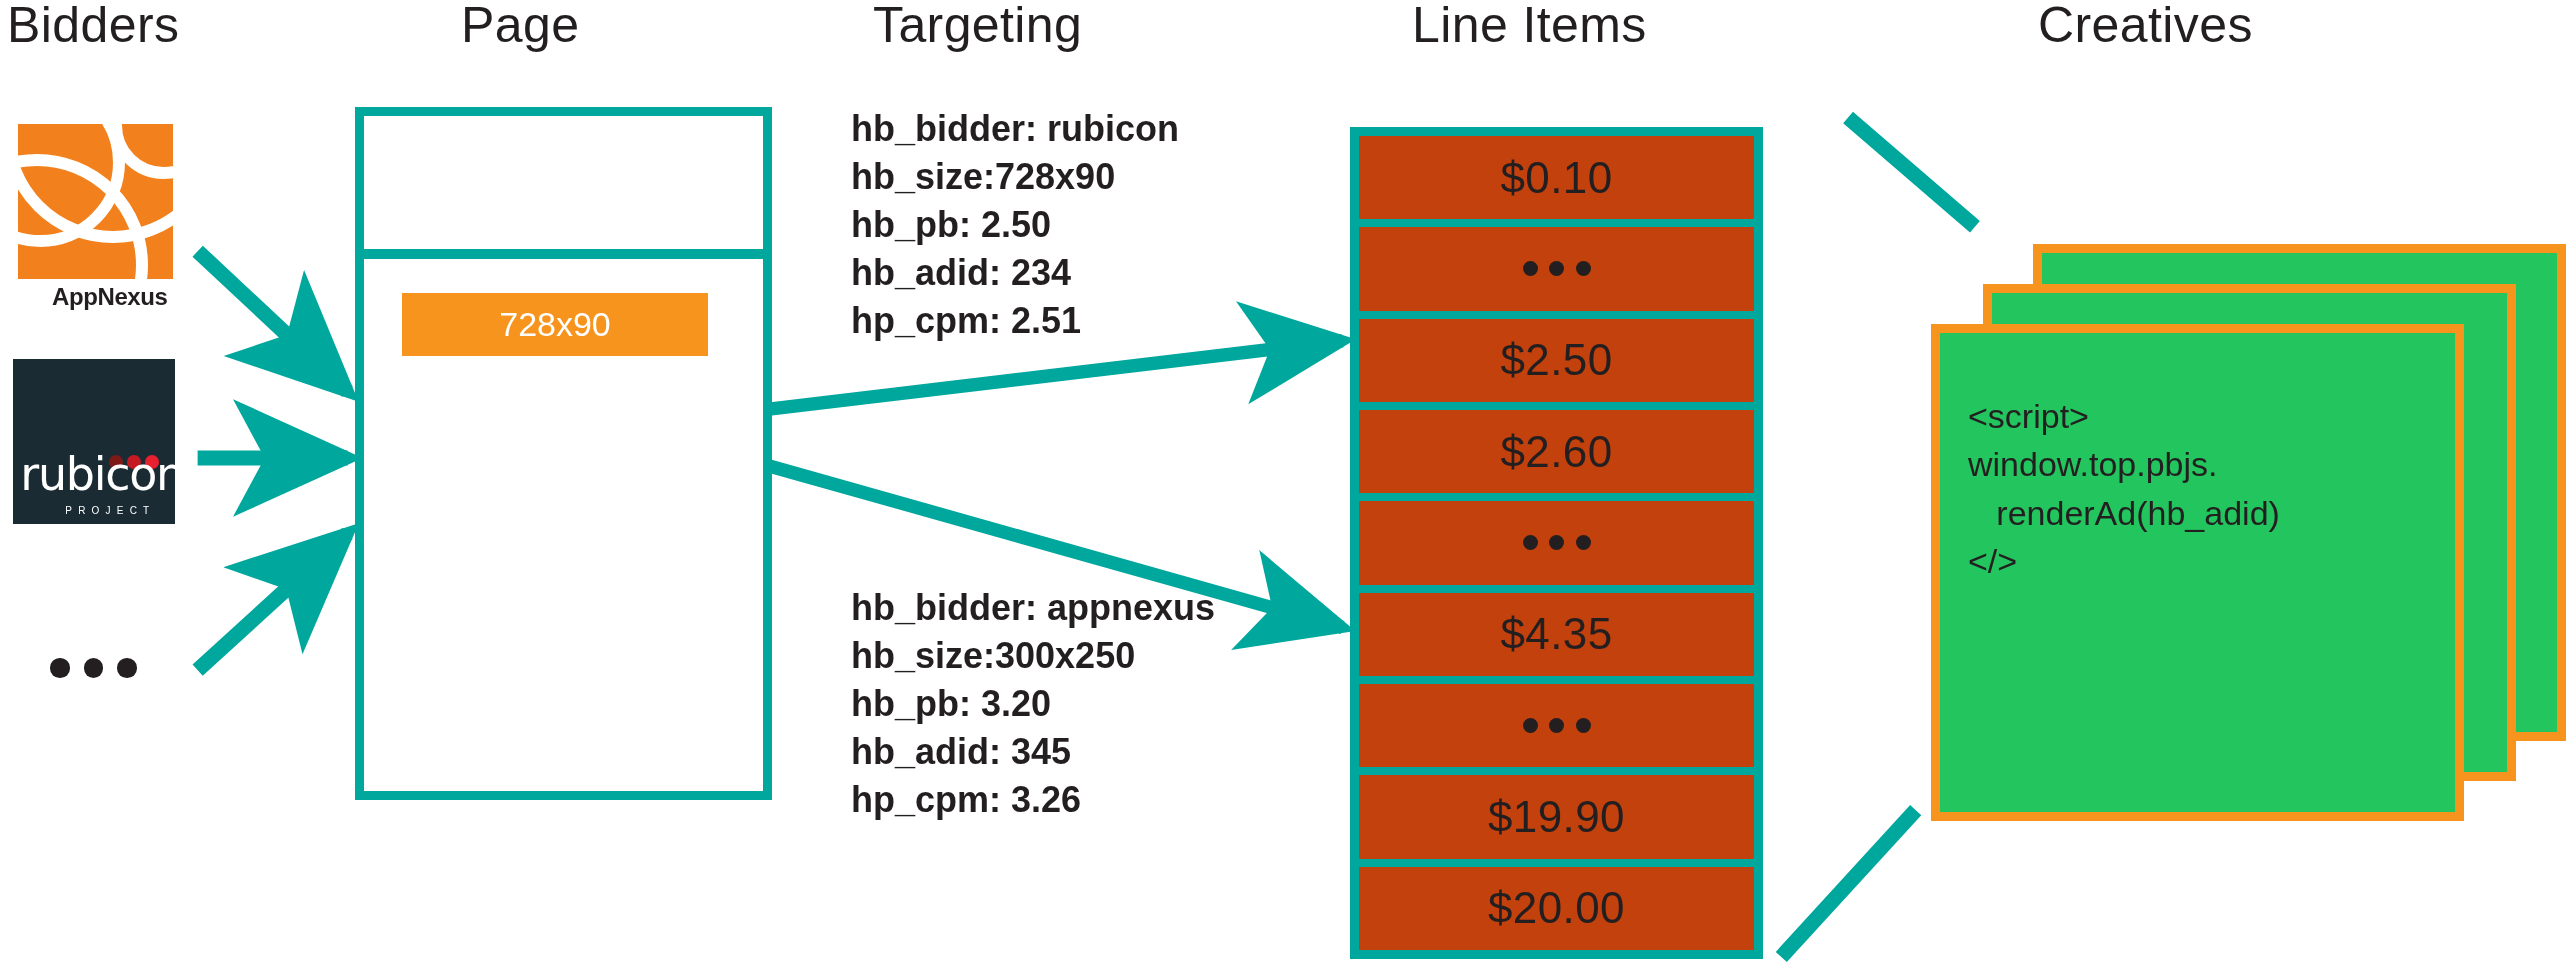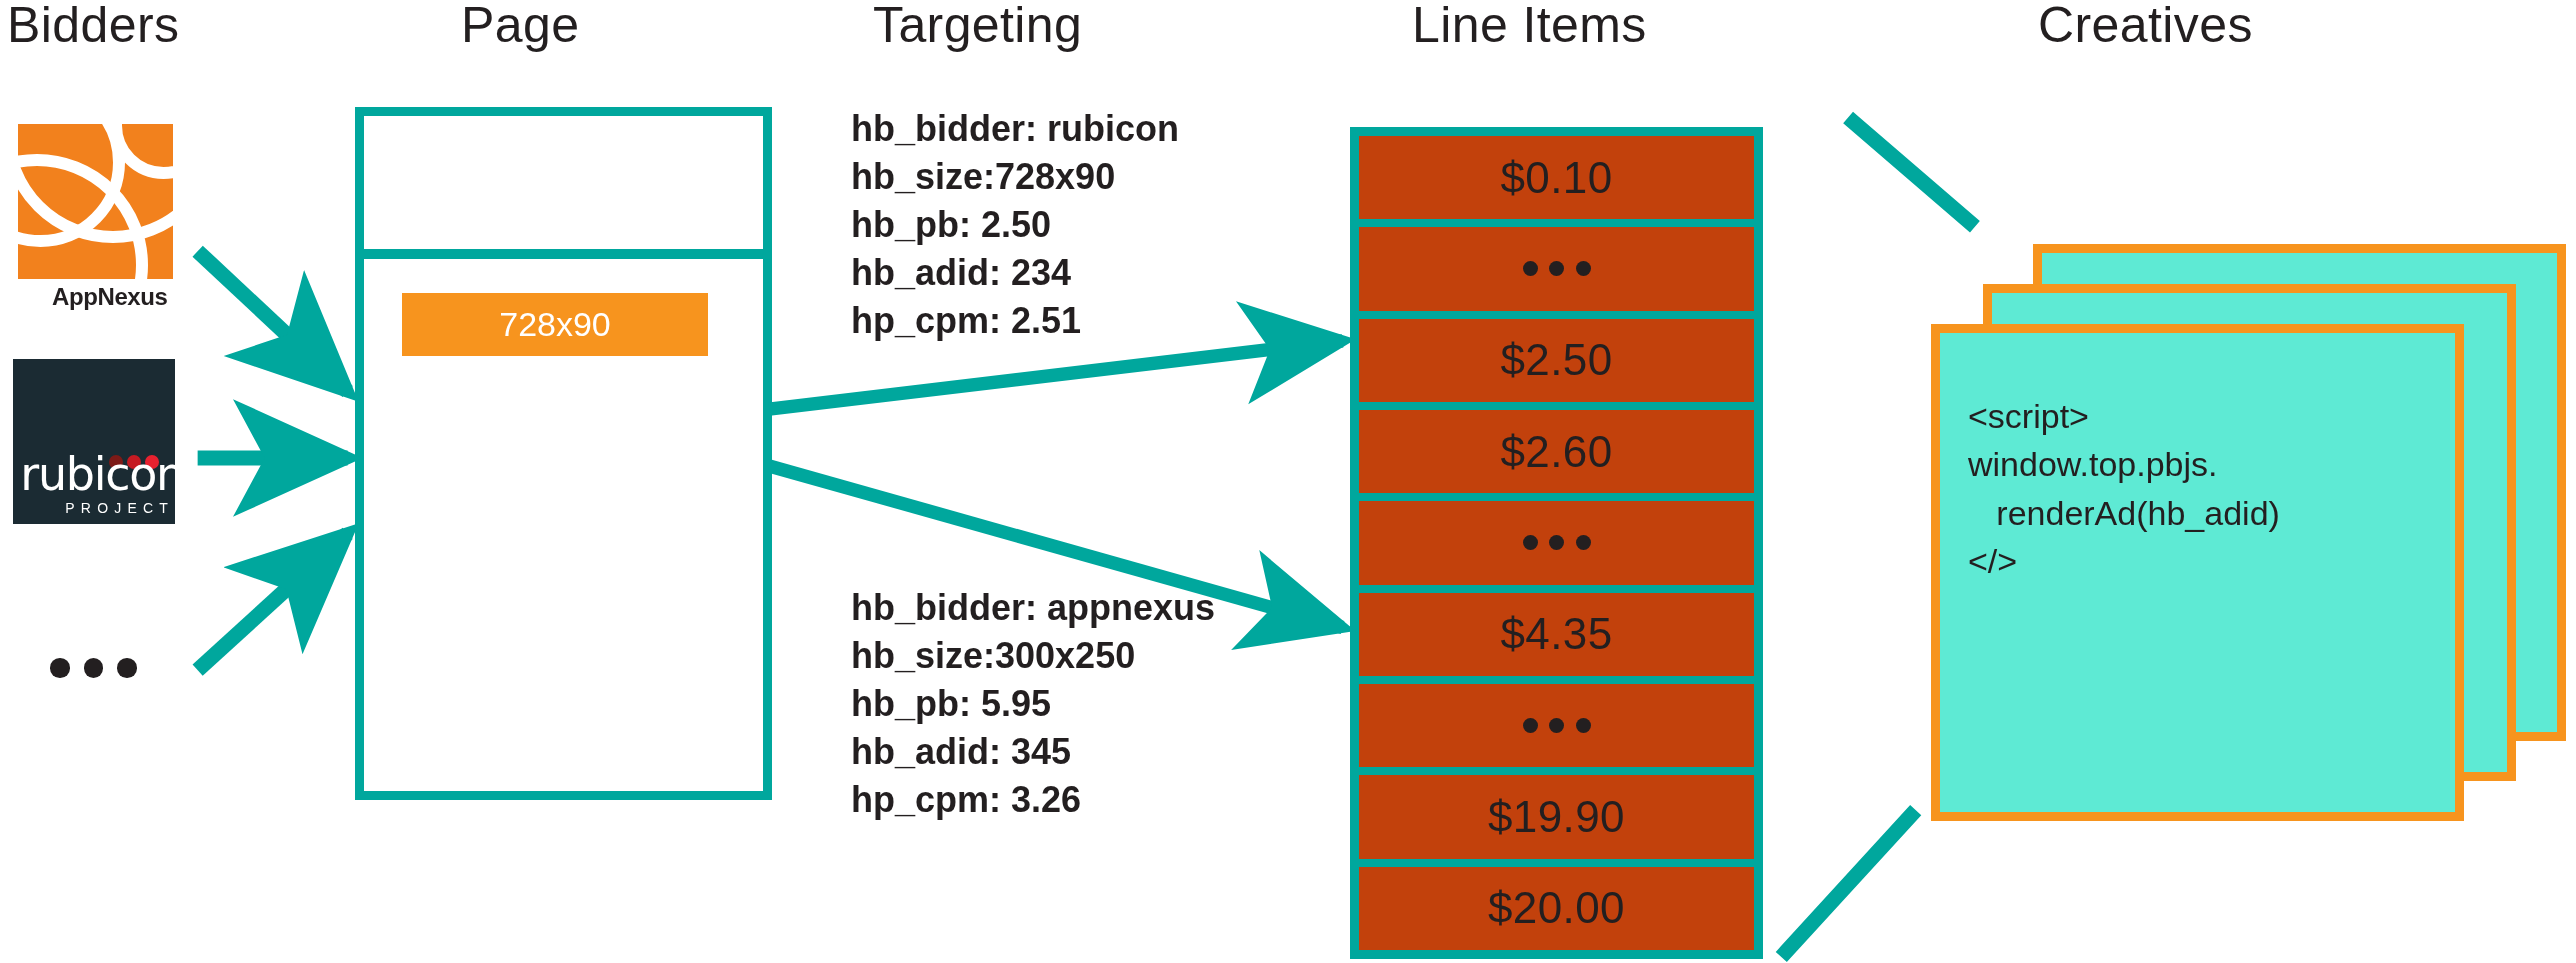--- a/index.html
+++ b/index.html
@@ -10,21 +10,21 @@
   
   .col-head{font-size:50px;font-weight:400;color:#231F20;letter-spacing:0.4px;white-space:nowrap;}
 
   
   .logo-appnexus{width:155px;height:155px;background:#F2811D;position:relative;overflow:hidden;}
   .logo-appnexus .sw{position:absolute;background:#fff;}
   .an-label{font-size:24px;font-weight:700;color:#231F20;letter-spacing:-0.4px;margin-top:3.6px;margin-left:34px;}
   .logo-rubicon{width:162px;height:165px;background:#1B2B33;position:relative;overflow:hidden;}
   .rub-word{position:absolute;left:7px;bottom:23px;font-size:46px;color:#fff;
             letter-spacing:-1.3px;font-family:"DejaVu Sans",sans-serif;text-align:right;}
-  .rub-sub{position:absolute;left:52px;bottom:8px;font-size:14px;color:#fff;letter-spacing:6.2px;}
+  .rub-sub{position:absolute;left:52px;bottom:8px;font-size:10px;color:#fff;letter-spacing:6.2px;}
   .rub-dots{position:absolute;right:16px;top:96px;}
   .rub-dots i{display:inline-block;width:14px;height:14px;border-radius:50%;margin-left:4.4px;}
   .dot3{display:flex;gap:14px;align-items:center;}
   .dot3 i{width:19.5px;height:19.5px;border-radius:50%;background:#231F20;display:block;}
 
   
   .page-box{border:9.8px solid #00A79D;background:#fff;box-sizing:border-box;}
   .page-divider{position:absolute;left:0;right:0;height:9.8px;background:#00A79D;}
   .ad-slot{position:absolute;background:#F7941E;color:#fff;display:flex;
            align-items:center;justify-content:center;font-size:34px;}
@@ -35,21 +35,21 @@
   
   .li-box{border:9.8px solid #00A79D;background:#c2410c;box-sizing:border-box;display:flex;flex-direction:column;}
   .li-row{flex:1 1 0;display:flex;align-items:center;justify-content:center;
           border-bottom:8px solid #00A79D;box-sizing:border-box;}
   .li-row:last-child{border-bottom:none;}
   .li-row span{font-size:44px;color:#231F20;letter-spacing:0.4px;}
   .li-ell{display:flex;gap:11.5px;}
   .li-ell i{width:15px;height:15px;border-radius:50%;background:#231F20;display:block;}
 
   
-  .cre-card{position:absolute;border:9px solid #F7941E;background:#5eead4;box-sizing:border-box;}
+  .cre-card{position:absolute;border:9px solid #F7941E;background:#22c55e;box-sizing:border-box;}
   .cre-code{position:absolute;font-size:34px;line-height:1.42;white-space:pre;color:#231F20;}
 
   svg.overlay{position:absolute;left:0;top:0;width:2576px;height:963px;pointer-events:none;}
 </style>
 </head>
 <body>
 
 <div class="abs col-head" style="left:7px;top:-3.6px;">Bidders</div>
 <div class="abs col-head" style="left:461px;top:-3.6px;">Page</div>
 <div class="abs col-head" style="left:873px;top:-3.6px;">Targeting</div>
@@ -92,21 +92,21 @@
   </div>
 </div>
 
 <div class="abs targ" style="left:851px;top:105px;">hb_bidder: rubicon
 hb_size:728x90
 hb_pb: 2.50
 hb_adid: 234
 hp_cpm: 2.51</div>
 <div class="abs targ" style="left:851px;top:584px;">hb_bidder: appnexus
 hb_size:300x250
-hb_pb: 5.95
+hb_pb: 3.20
 hb_adid: 345
 hp_cpm: 3.26</div>
 
 <div class="abs li-box" id="li-box" style="left:1350px;top:127px;width:413px;height:832px;">
     <div class="li-row">
       <span>$0.10</span>
     </div>
     <div class="li-row">
       <div class="li-ell">
         <i></i>

